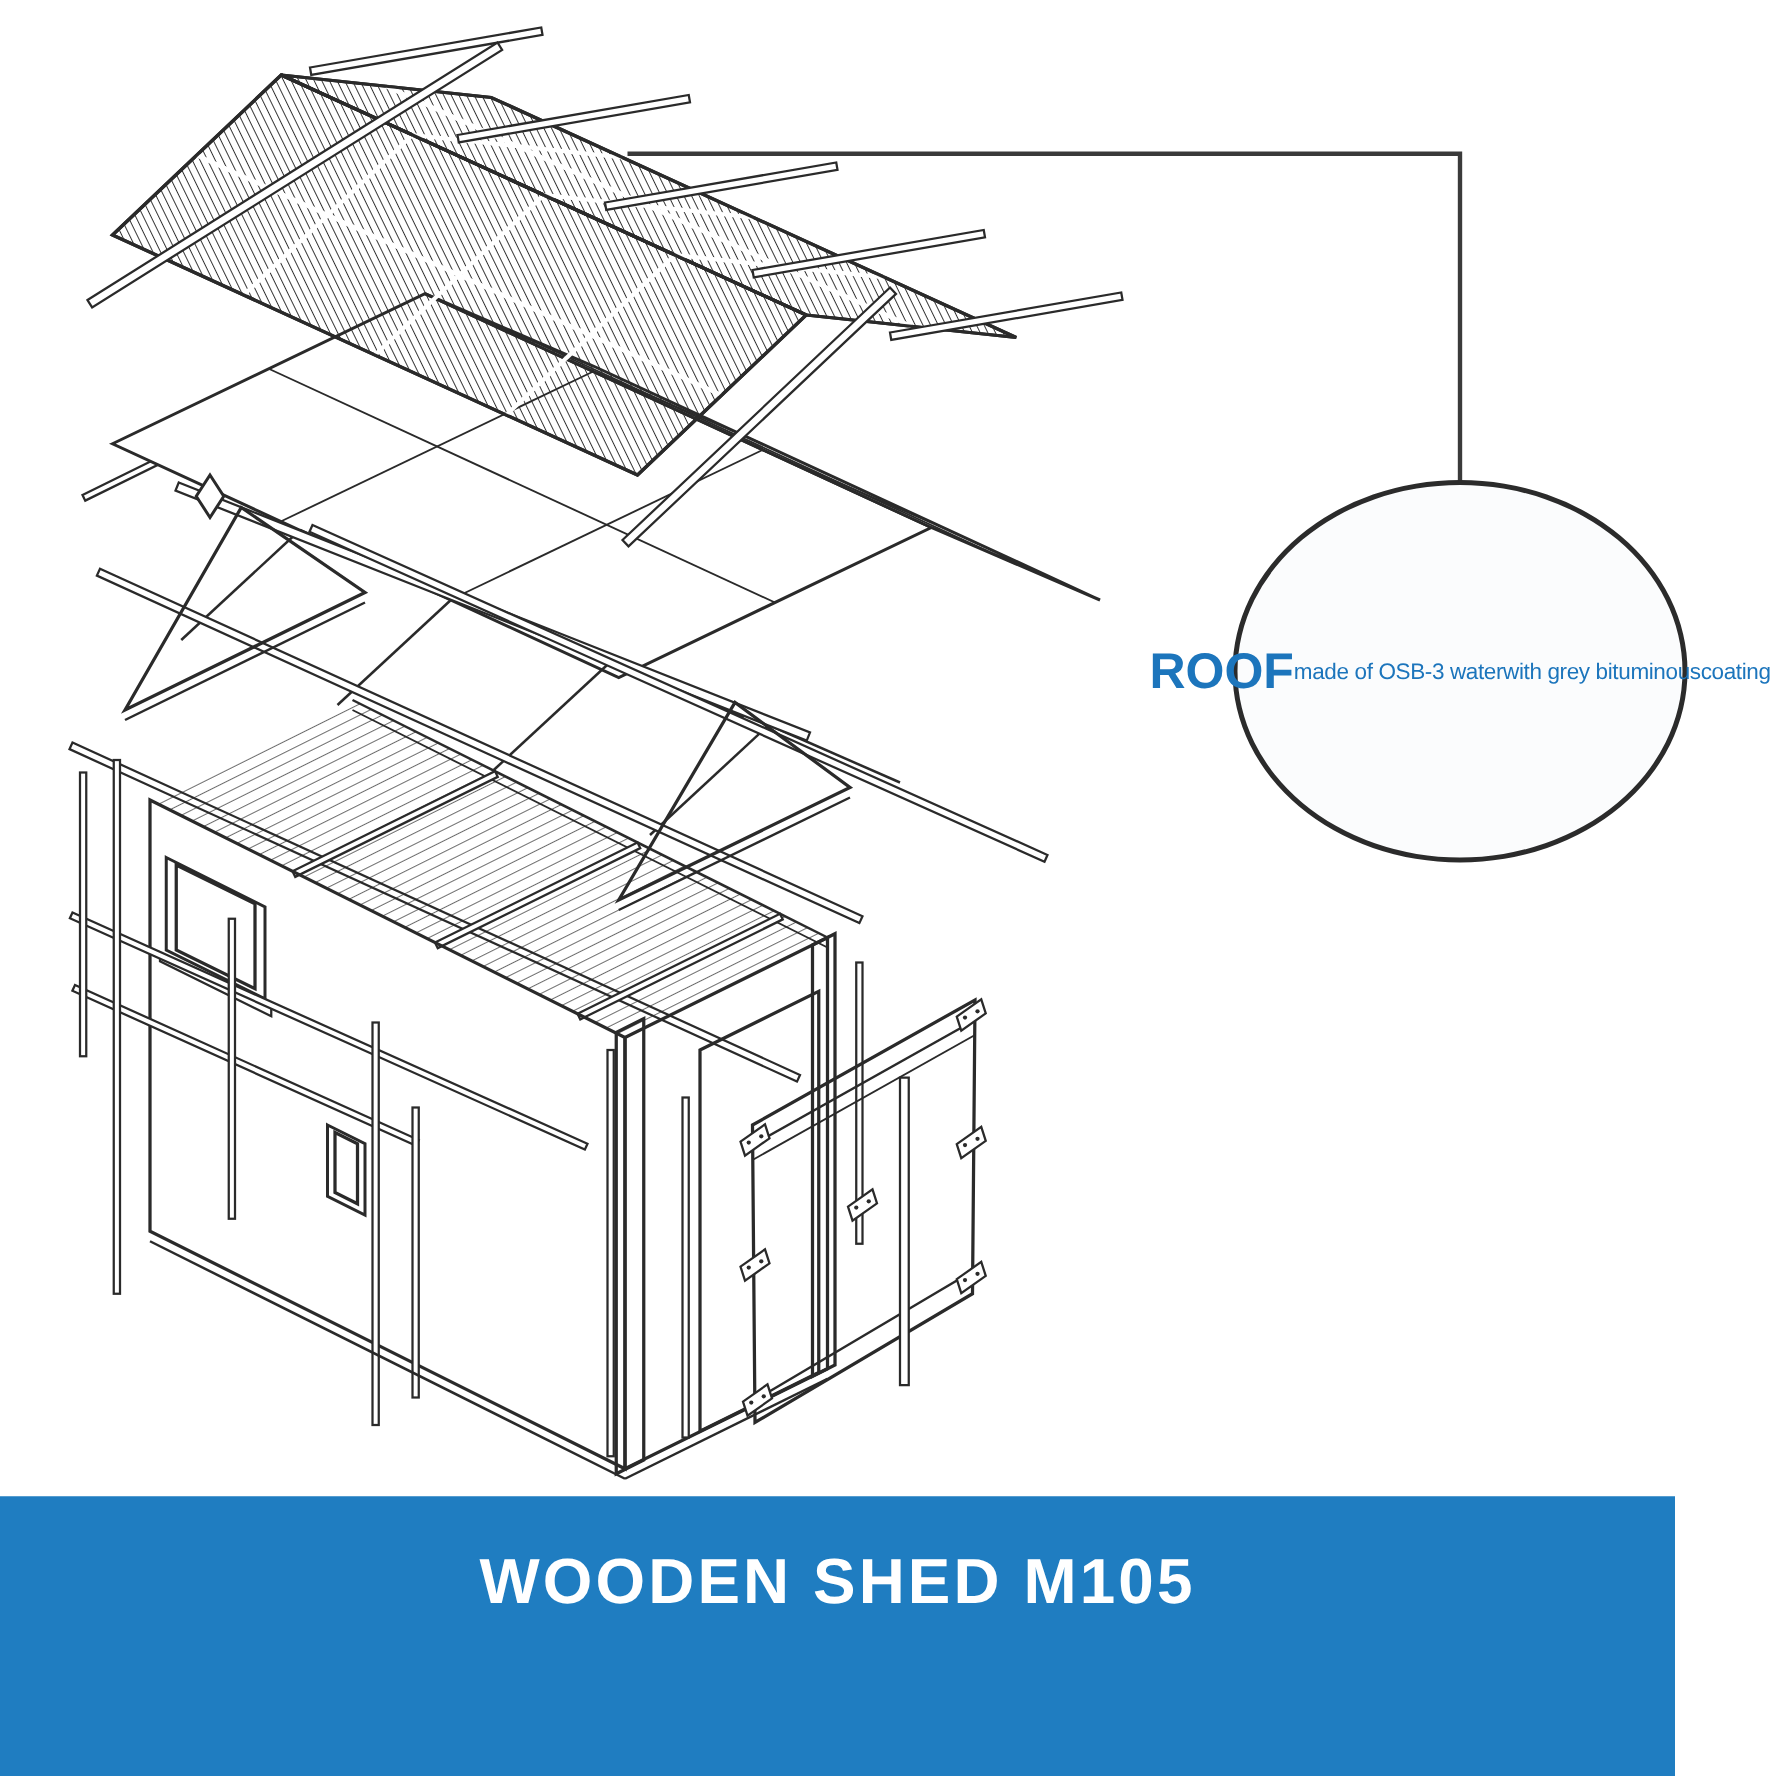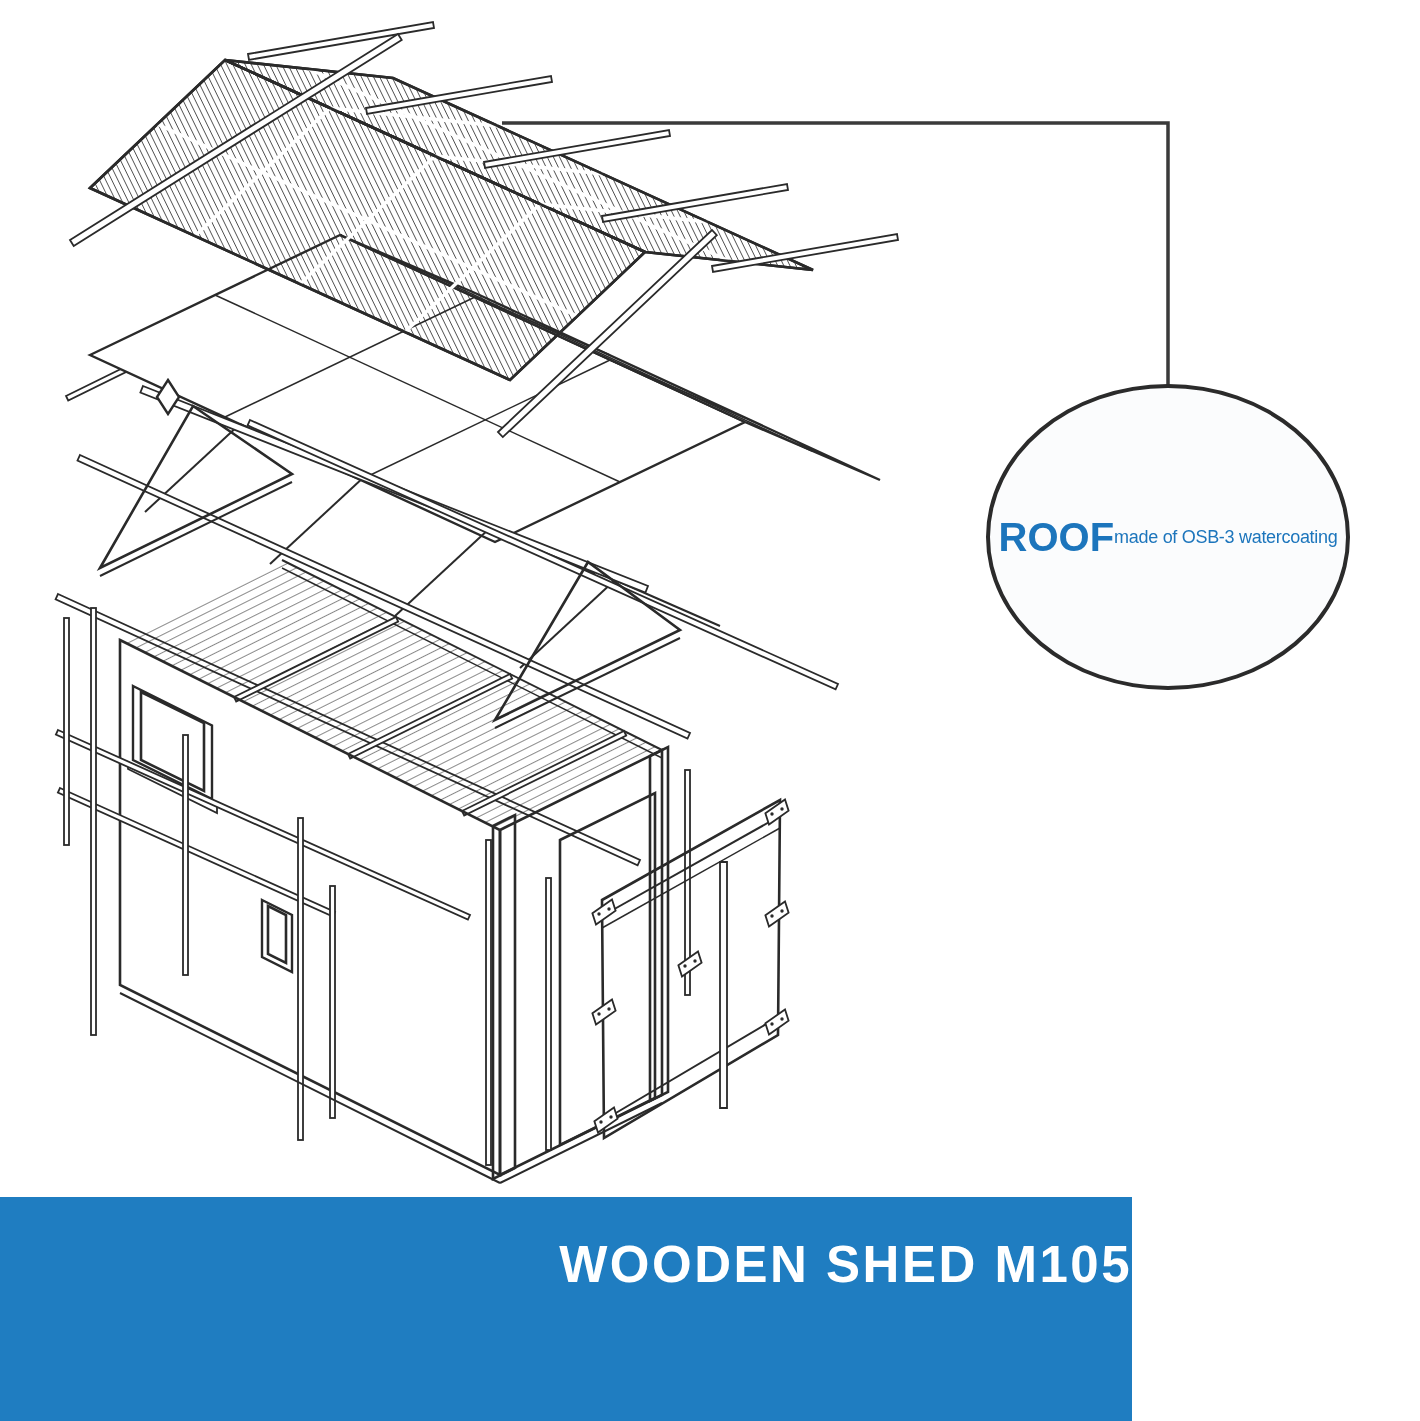--- a/index.html
+++ b/index.html
@@ -25,23 +25,23 @@
     position:absolute;left:986px;top:384px;width:364px;height:306px;
     box-sizing:border-box;border:4px solid var(--callout-circle-stroke,#2b2b2b);
     border-radius:50%;background:var(--callout-circle-fill,#fbfcfd);
     display:flex;justify-content:center;align-items:center;
     text-align:center;color:var(--callout-text,#1c75bc);
   }
   .callout-title{font-size:40px;font-weight:bold;line-height:1.12;}
   .callout-line{font-size:18px;font-weight:normal;line-height:1.36;letter-spacing:-0.3px;white-space:nowrap;}
   
   .banner{
-    position:absolute;left:0;top:1197px;width:1132px;height:224px;
+    position:absolute;left:0;top:1197px;width:1340px;height:224px;
     background:var(--banner-bg,#1f7dc1);color:var(--banner-text,#ffffff);
-    text-align:right;overflow:hidden;
+    text-align:center;overflow:hidden;
   }
   .banner-title{margin-top:40px;font-size:51px;font-weight:bold;letter-spacing:2.5px;line-height:1.1;}
   .banner-subtitle{
     margin-top:21px;font-size:35px;font-weight:bold;white-space:nowrap;
     display:inline-block;transform:scaleX(0.87);transform-origin:50% 50%;line-height:1.15;
   }
   .banner-subtitle sup{font-size:0.56em;vertical-align:super;line-height:0;}
 </style>
 </head>
 <body>
@@ -194,20 +194,21 @@
           <circle class="dot" cx="782" cy="1019" r="1.7"></circle>
         <circle class="dot" cx="685" cy="966" r="1.7"></circle>
           <circle class="dot" cx="695" cy="961" r="1.7"></circle>
       </g>
     </g>
   </svg>
 
   <div class="callout">
     <div class="callout-title">ROOF</div>
     <div class="callout-line">made of OSB-3 water</div>
+    <div class="callout-line">with grey bituminous</div>
     <div class="callout-line">coating</div>
   </div>
 
   <div class="banner">
     <div class="banner-title">WOODEN SHED M105</div>
   </div>
 
 </div>
 
 </body></html>

